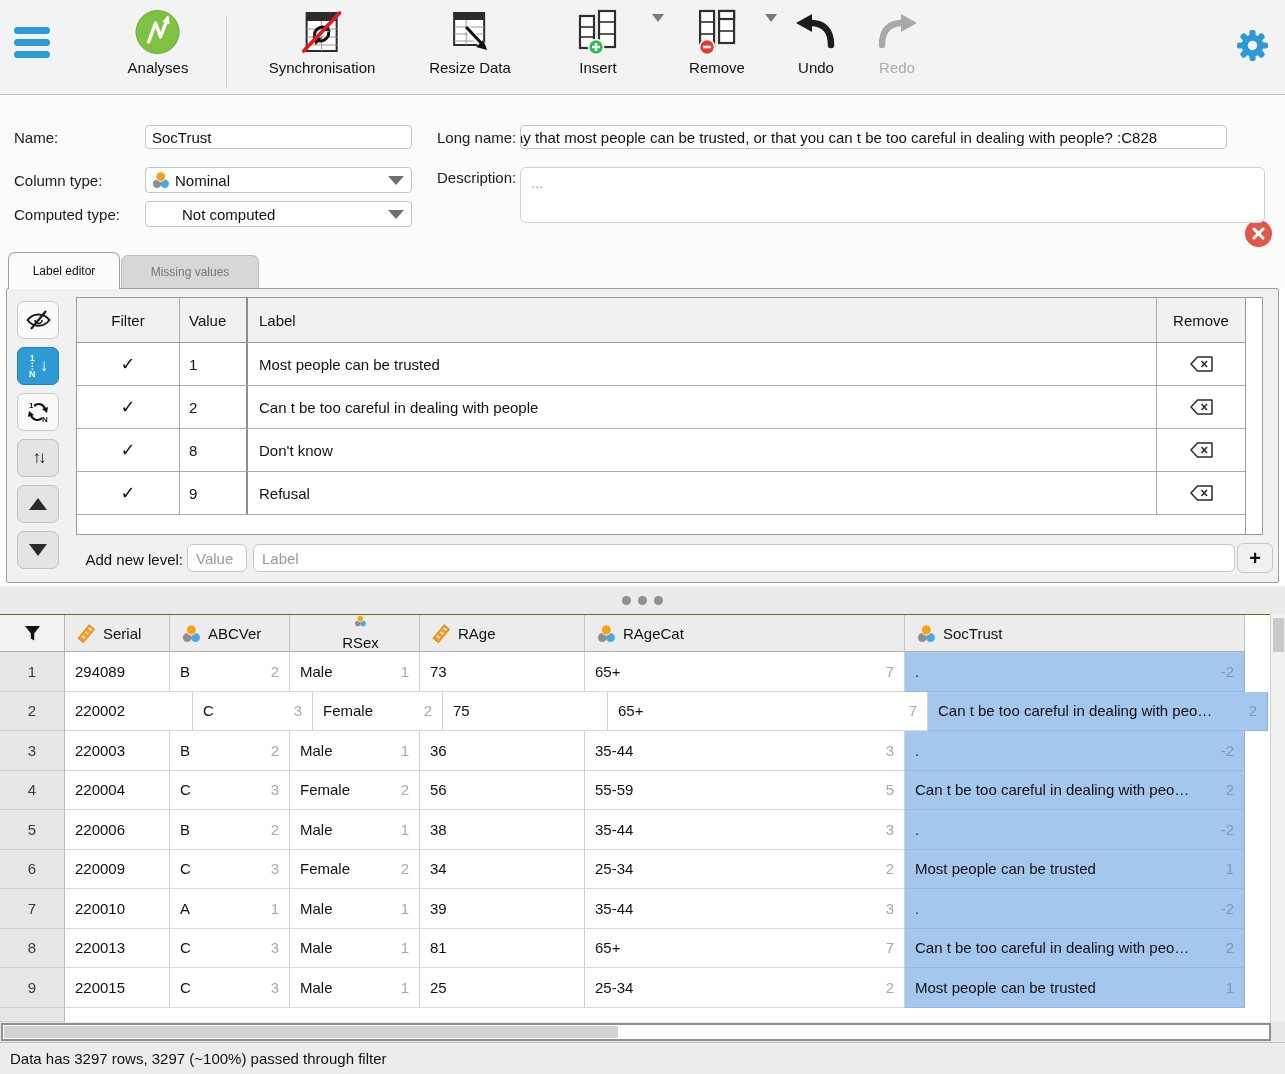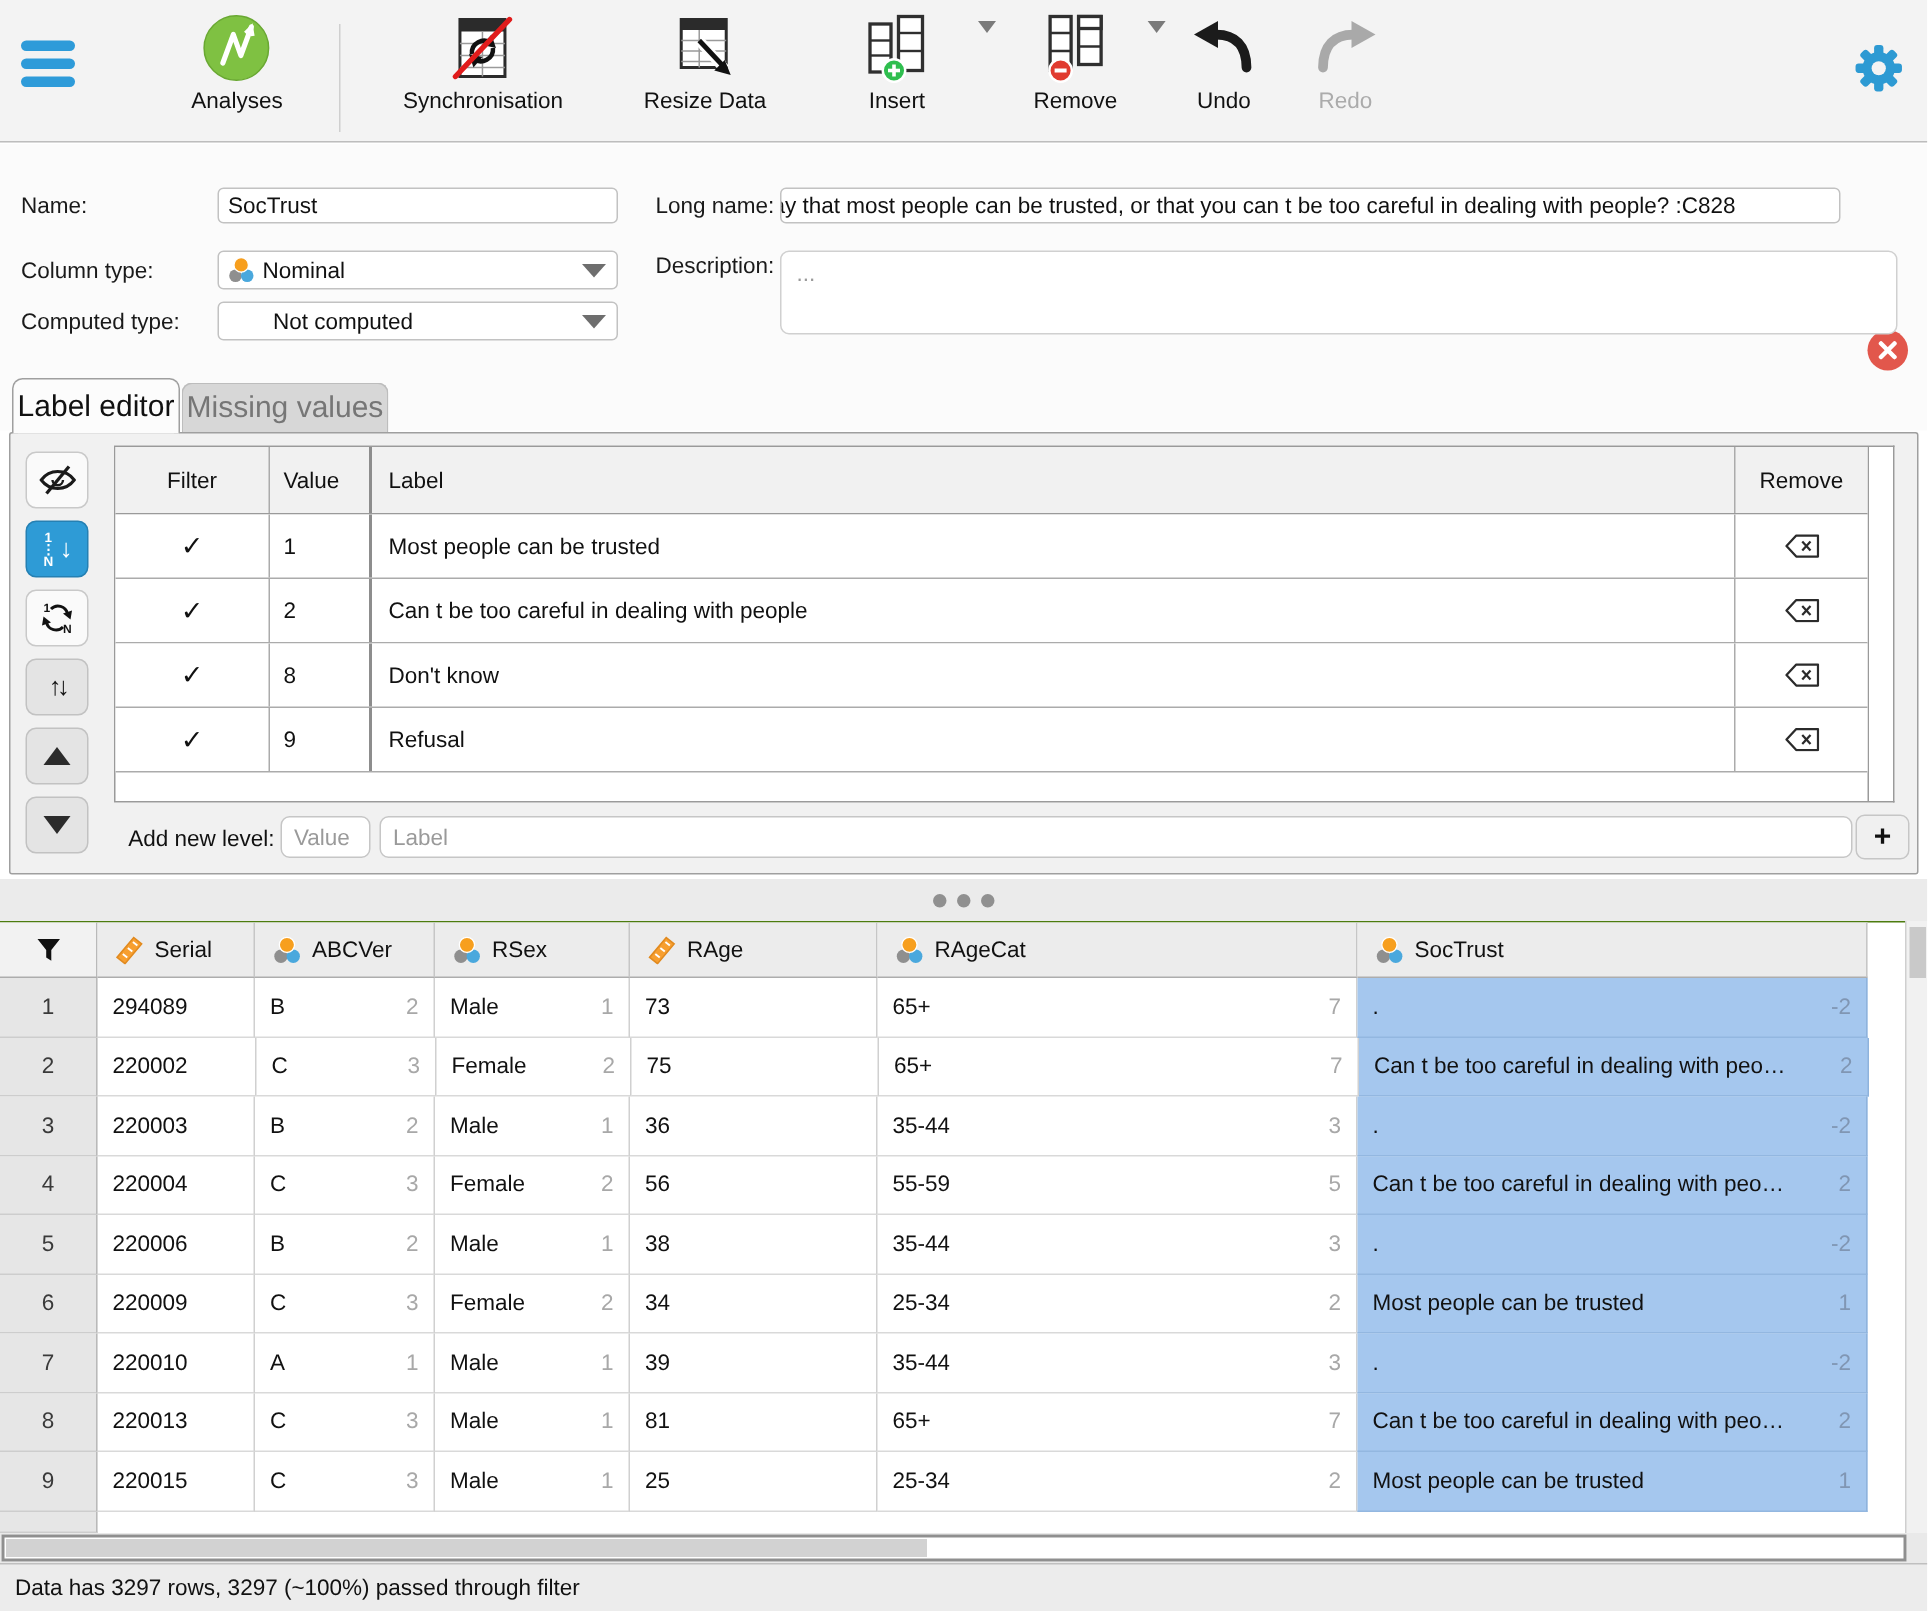--- a/index.html
+++ b/index.html
@@ -23,21 +23,21 @@
   .var-panel { position:absolute; left:0; top:96px; width:1285px; height:191px; background:#fbfbfb; }
   .fld-label { position:absolute; font-size:15px; color:#1a1a1a; white-space:nowrap; }
   .txt-input { position:absolute; background:#fff; border:1px solid #c2c2c2; border-radius:4px; font-size:15px; color:#111; padding:0 6px; display:flex; align-items:center; overflow:hidden; white-space:nowrap; }
   .clip-left { padding-left:2px; text-indent:-8px; }
   .sel-box { position:absolute; background:#fff; border:1px solid #c2c2c2; border-radius:4px; font-size:15px; color:#111; display:flex; align-items:center; padding:0 26px 0 6px; }
   .sel-box .tri { position:absolute; right:7px; top:50%; margin-top:-4px; width:0; height:0; border-left:8px solid transparent; border-right:8px solid transparent; border-top:9px solid #6e6e6e; }
   .desc-box { position:absolute; background:#fff; border:1px solid #d0d0d0; border-radius:6px; font-size:15px; color:#9a9a9a; padding:6px 10px; }
   .close-btn { position:absolute; left:1245px; top:124px; width:27px; height:27px; border-radius:50%; background:#e2574c; display:flex; align-items:center; justify-content:center; cursor:pointer; }
 
   
-  .tab { position:absolute; display:flex; align-items:center; justify-content:center; font-size:20px; border-radius:7px 7px 0 0; cursor:pointer; }
+  .tab { position:absolute; display:flex; align-items:center; justify-content:center; font-size:12px; border-radius:7px 7px 0 0; cursor:pointer; }
   .tab.active { left:8px; top:252px; width:112px; height:37px; background:#fcfcfc; border:1px solid #9f9f9f; border-bottom:none; color:#111; z-index:3; }
   .tab.inactive { left:121px; top:255px; width:138px; height:33px; background:#d7d7d7; border:1px solid #bdbdbd; border-bottom:none; color:#767676; z-index:1; }
 
   
   .le-panel { position:absolute; left:6px; top:288px; width:1273px; height:295px; background:#f1f1f1; border:1px solid #9f9f9f; border-radius:2px; z-index:2; }
   .le-btn { position:absolute; left:10px; width:42px; height:38px; border:1px solid #c9c9c9; border-radius:7px; background:#fafafa; display:flex; align-items:center; justify-content:center; cursor:pointer; }
   .le-btn.gray { background:#e4e4e4; border-color:#c2c2c2; }
   .le-btn.active-blue { background:#2e9bd6; border-color:#2580b3; }
   .arrows-updown { font-size:17px; font-weight:bold; letter-spacing:-3px; color:#141414; }
   .tri-up { width:0;height:0;border-left:9px solid transparent;border-right:9px solid transparent;border-bottom:12px solid #2b2b2b; }
@@ -408,21 +408,21 @@
           <span class="g-hlabel">Serial</span>
         </div>
         <div class="g-hcell" style="width: 120px;">
           <svg width="19" height="19" viewBox="0 0 18 18">
             <circle cx="5" cy="12.8" r="4.2" fill="#8f8f8f"></circle>
             <circle cx="12.8" cy="12.8" r="4.2" fill="#4aa8dd"></circle>
             <circle cx="8.8" cy="5.6" r="4.8" fill="#f79f1e" stroke="#fff" stroke-width="0.8"></circle>
           </svg>
           <span class="g-hlabel">ABCVer</span>
         </div>
-        <div class="g-hcell" style="width: 130px;">
+        <div class="g-hcell" style="width: 130px; flex-direction: column;">
           <svg width="19" height="19" viewBox="0 0 18 18">
             <circle cx="5" cy="12.8" r="4.2" fill="#8f8f8f"></circle>
             <circle cx="12.8" cy="12.8" r="4.2" fill="#4aa8dd"></circle>
             <circle cx="8.8" cy="5.6" r="4.8" fill="#f79f1e" stroke="#fff" stroke-width="0.8"></circle>
           </svg>
           <span class="g-hlabel">RSex</span>
         </div>
         <div class="g-hcell" style="width: 165px;">
           <svg width="19" height="19" viewBox="0 0 18 18">
             <polygon points="1,13.5 11.5,1 16.5,5 6,17.5" fill="#f79f30" stroke="#e18a1f" stroke-width="1"></polygon>
@@ -470,21 +470,21 @@
             <span class="g-text">65+</span>
             <span class="g-code">7</span>
           </div>
           <div class="g-cell sel" style="width: 340px;">
             <span class="g-text">.</span>
             <span class="g-code">-2</span>
           </div>
         </div>
         <div class="g-row">
           <div class="g-ncell">2</div>
-          <div class="g-cell" style="width: 106px;">
+          <div class="g-cell" style="width: 128px;">
             <span class="g-text">220002</span>
           </div>
           <div class="g-cell" style="width: 120px;">
             <span class="g-text">C</span>
             <span class="g-code">3</span>
           </div>
           <div class="g-cell" style="width: 130px;">
             <span class="g-text">Female</span>
             <span class="g-code">2</span>
           </div>

